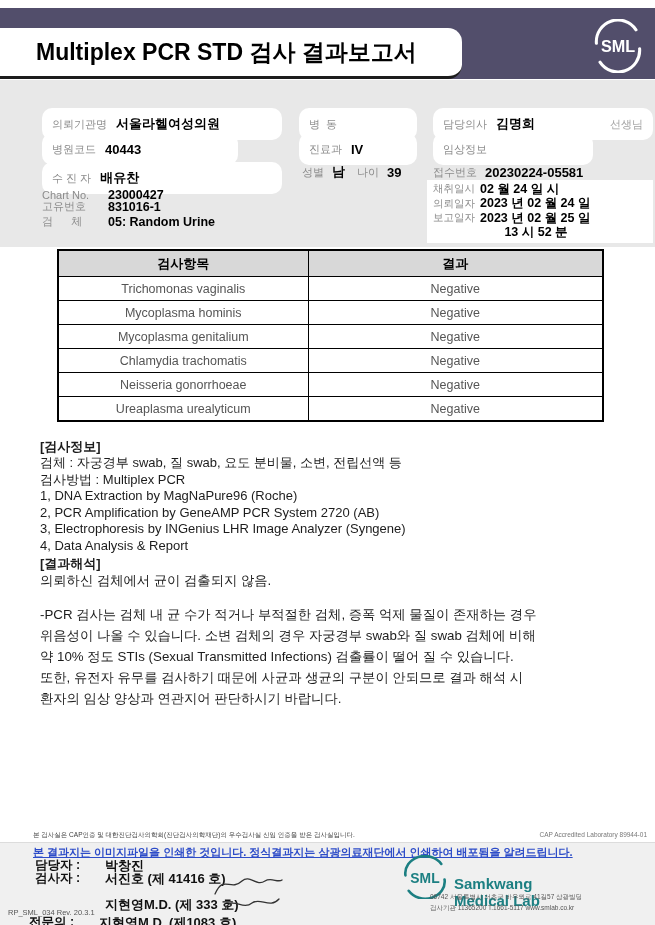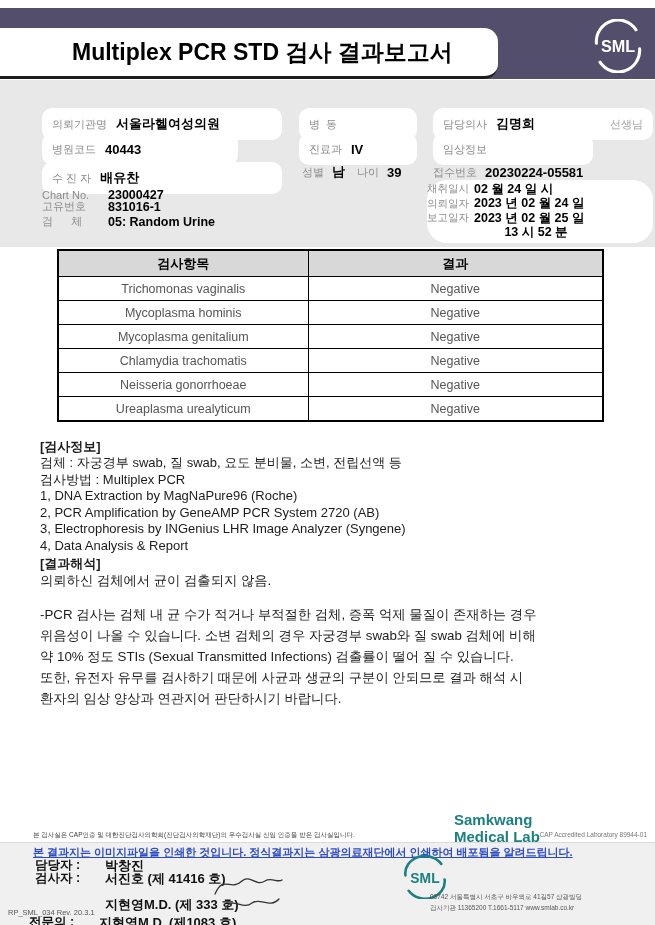--- a/index.html
+++ b/index.html
@@ -3,38 +3,38 @@
 <meta charset="utf-8">
 <style>
   html,body{margin:0;padding:0;background:#fff;}
   body{font-family:"Liberation Sans","DejaVu Sans",sans-serif;}
   #page{position:relative;width:655px;height:925px;background:#fff;overflow:hidden;outline:1px solid #d6d6d6;}
   .abs{position:absolute;}
 
   
   .top-band{position:absolute;left:0;top:8px;width:655px;height:71px;background:#524e6b;}
   .title-box{position:absolute;left:0;top:28px;width:462px;height:48px;background:#fff;
-             border-radius:0 14px 14px 0;border-bottom:3px solid #1c1c1c;padding-left:36px;}
+             border-radius:0 14px 14px 0;border-bottom:3px solid #1c1c1c;}
   .title-box .t{display:block;padding-left:36px;line-height:48px;font-size:23px;font-weight:bold;color:#000;white-space:nowrap;}
   .docno{position:absolute;right:4px;text-align:right;font-size:10.5px;font-weight:bold;color:#111;line-height:11px;}
 
   
   .panel{position:absolute;left:0;top:80px;width:655px;height:167px;background:#e8e8e8;}
   .pill{position:absolute;height:20px;background:#fff;border-radius:10px;display:flex;align-items:center;padding:16px 10px;box-sizing:border-box;}
   .lbl{color:#8c8c8c;font-size:11px;white-space:pre;flex:none;}
   .val{color:#000;font-weight:bold;font-size:13px;white-space:pre;margin-left:9px;}
   .suffix{color:#a2a2a2;font-size:11px;margin-left:auto;}
   .bare{position:absolute;display:flex;align-items:center;}
   .bare .val{margin-left:8px;}
   .bare .lbl2{color:#8c8c8c;font-size:11px;margin-left:12px;}
   .chartrow{position:absolute;left:42px;display:flex;align-items:center;}
   .chartrow .lbl{width:62px;}
   .chartrow .val{margin-left:4px;font-size:12.5px;}
-  .dates-box{position:absolute;left:427px;top:180px;width:226px;height:63px;background:#fff;border-radius:20px;
-             padding:2px 0;box-sizing:border-box;}
+  .dates-box{position:absolute;left:427px;top:180px;width:226px;height:63px;background:#fff;border-radius:0;
+             padding:2px 6px;box-sizing:border-box;}
   .drow{display:flex;align-items:center;height:14.5px;}
   .drow .dl{width:47px;color:#8c8c8c;font-size:10.5px;flex:none;}
   .drow .dv{color:#000;font-weight:bold;font-size:12.5px;white-space:pre;}
   .drow.right{justify-content:center;padding-right:8px;}
 
   
   table.results{position:absolute;left:57px;top:249px;width:545px;border-collapse:collapse;table-layout:fixed;
                 border:2px solid #000;}
   table.results th{background:#d8d8d8;border:1px solid #000;height:23px;font-size:13px;font-weight:bold;color:#000;text-align:center;}
   table.results td{border:1px solid #000;height:21px;font-size:12.5px;color:#555;text-align:center;}
@@ -49,21 +49,21 @@
 
   
   .accr-left{position:absolute;left:33px;top:831px;font-size:6.5px;color:#3a3a3a;white-space:nowrap;}
   .accr-right{position:absolute;right:8px;top:831px;font-size:6.5px;color:#777;}
   .foot-band{position:absolute;left:0;top:842px;width:655px;height:83px;background:#f0f0f0;border-top:1px solid #dcdcdc;}
   .notice{position:absolute;left:33px;top:845px;font-size:11px;font-weight:bold;color:#2d4cc8;text-decoration:underline;white-space:nowrap;}
   .staff{position:absolute;display:flex;}
   .staff .sl{width:70px;font-size:12.5px;font-weight:bold;color:#111;}
   .staff .sv{font-size:13px;font-weight:bold;color:#111;white-space:pre;}
   .formno{position:absolute;left:8px;top:908px;font-size:7.5px;color:#555;}
-  .brand-name{position:absolute;left:454px;top:812px;color:#1c7f82;font-size:15px;font-weight:bold;line-height:16.5px;}
+  .brand-name{position:absolute;left:454px;top:876px;color:#1c7f82;font-size:15px;font-weight:bold;line-height:16.5px;}
   .addr{position:absolute;left:430px;font-size:6.5px;color:#555;white-space:nowrap;}
 </style>
 </head>
 <body>
 
 <div id="page">
 
   <div class="top-band"></div>
   <div class="title-box">
     <span class="t">Multiplex PCR STD 검사 결과보고서</span>

